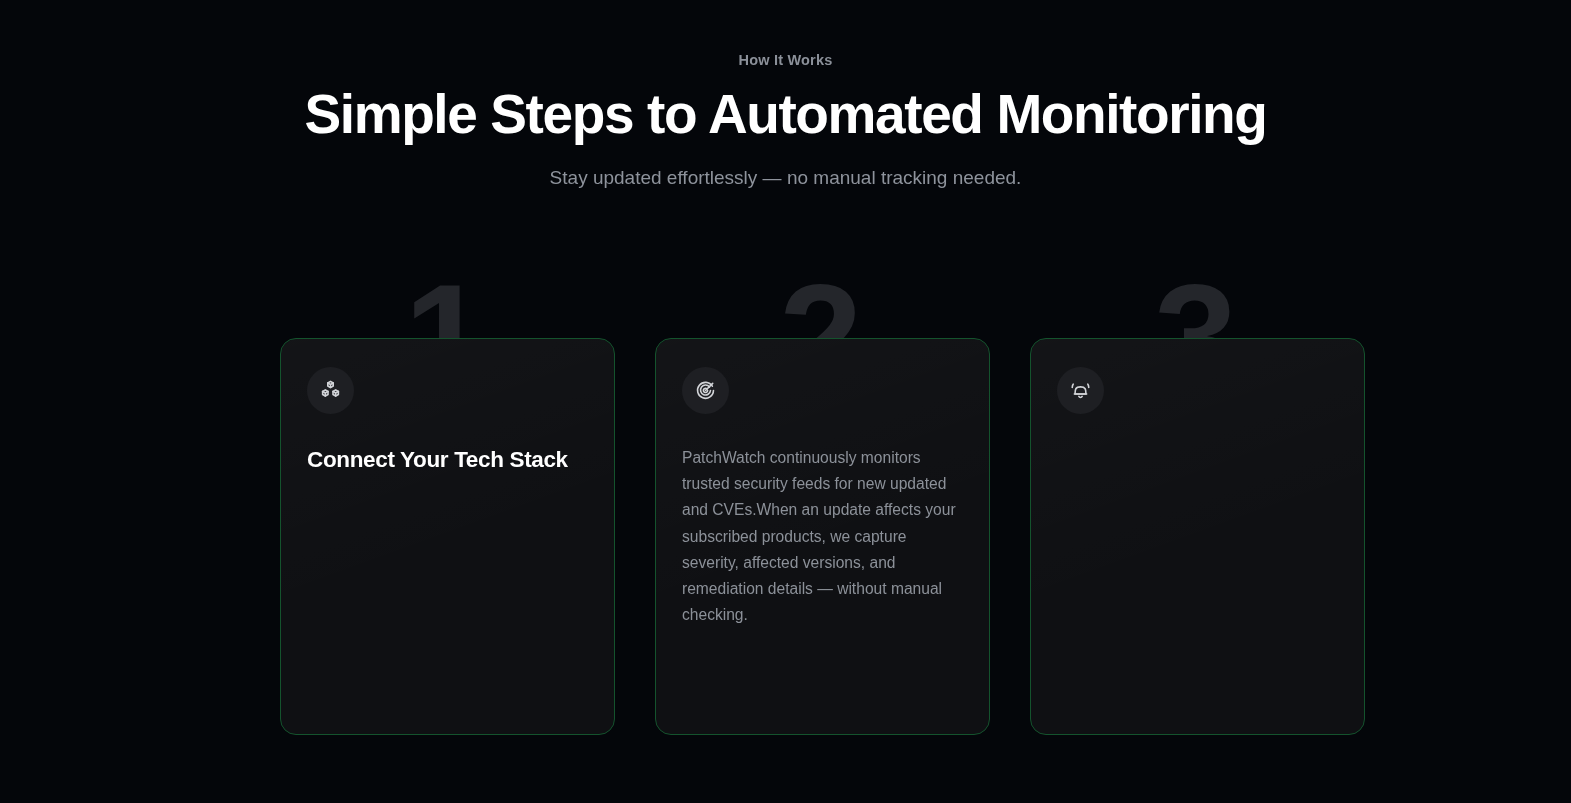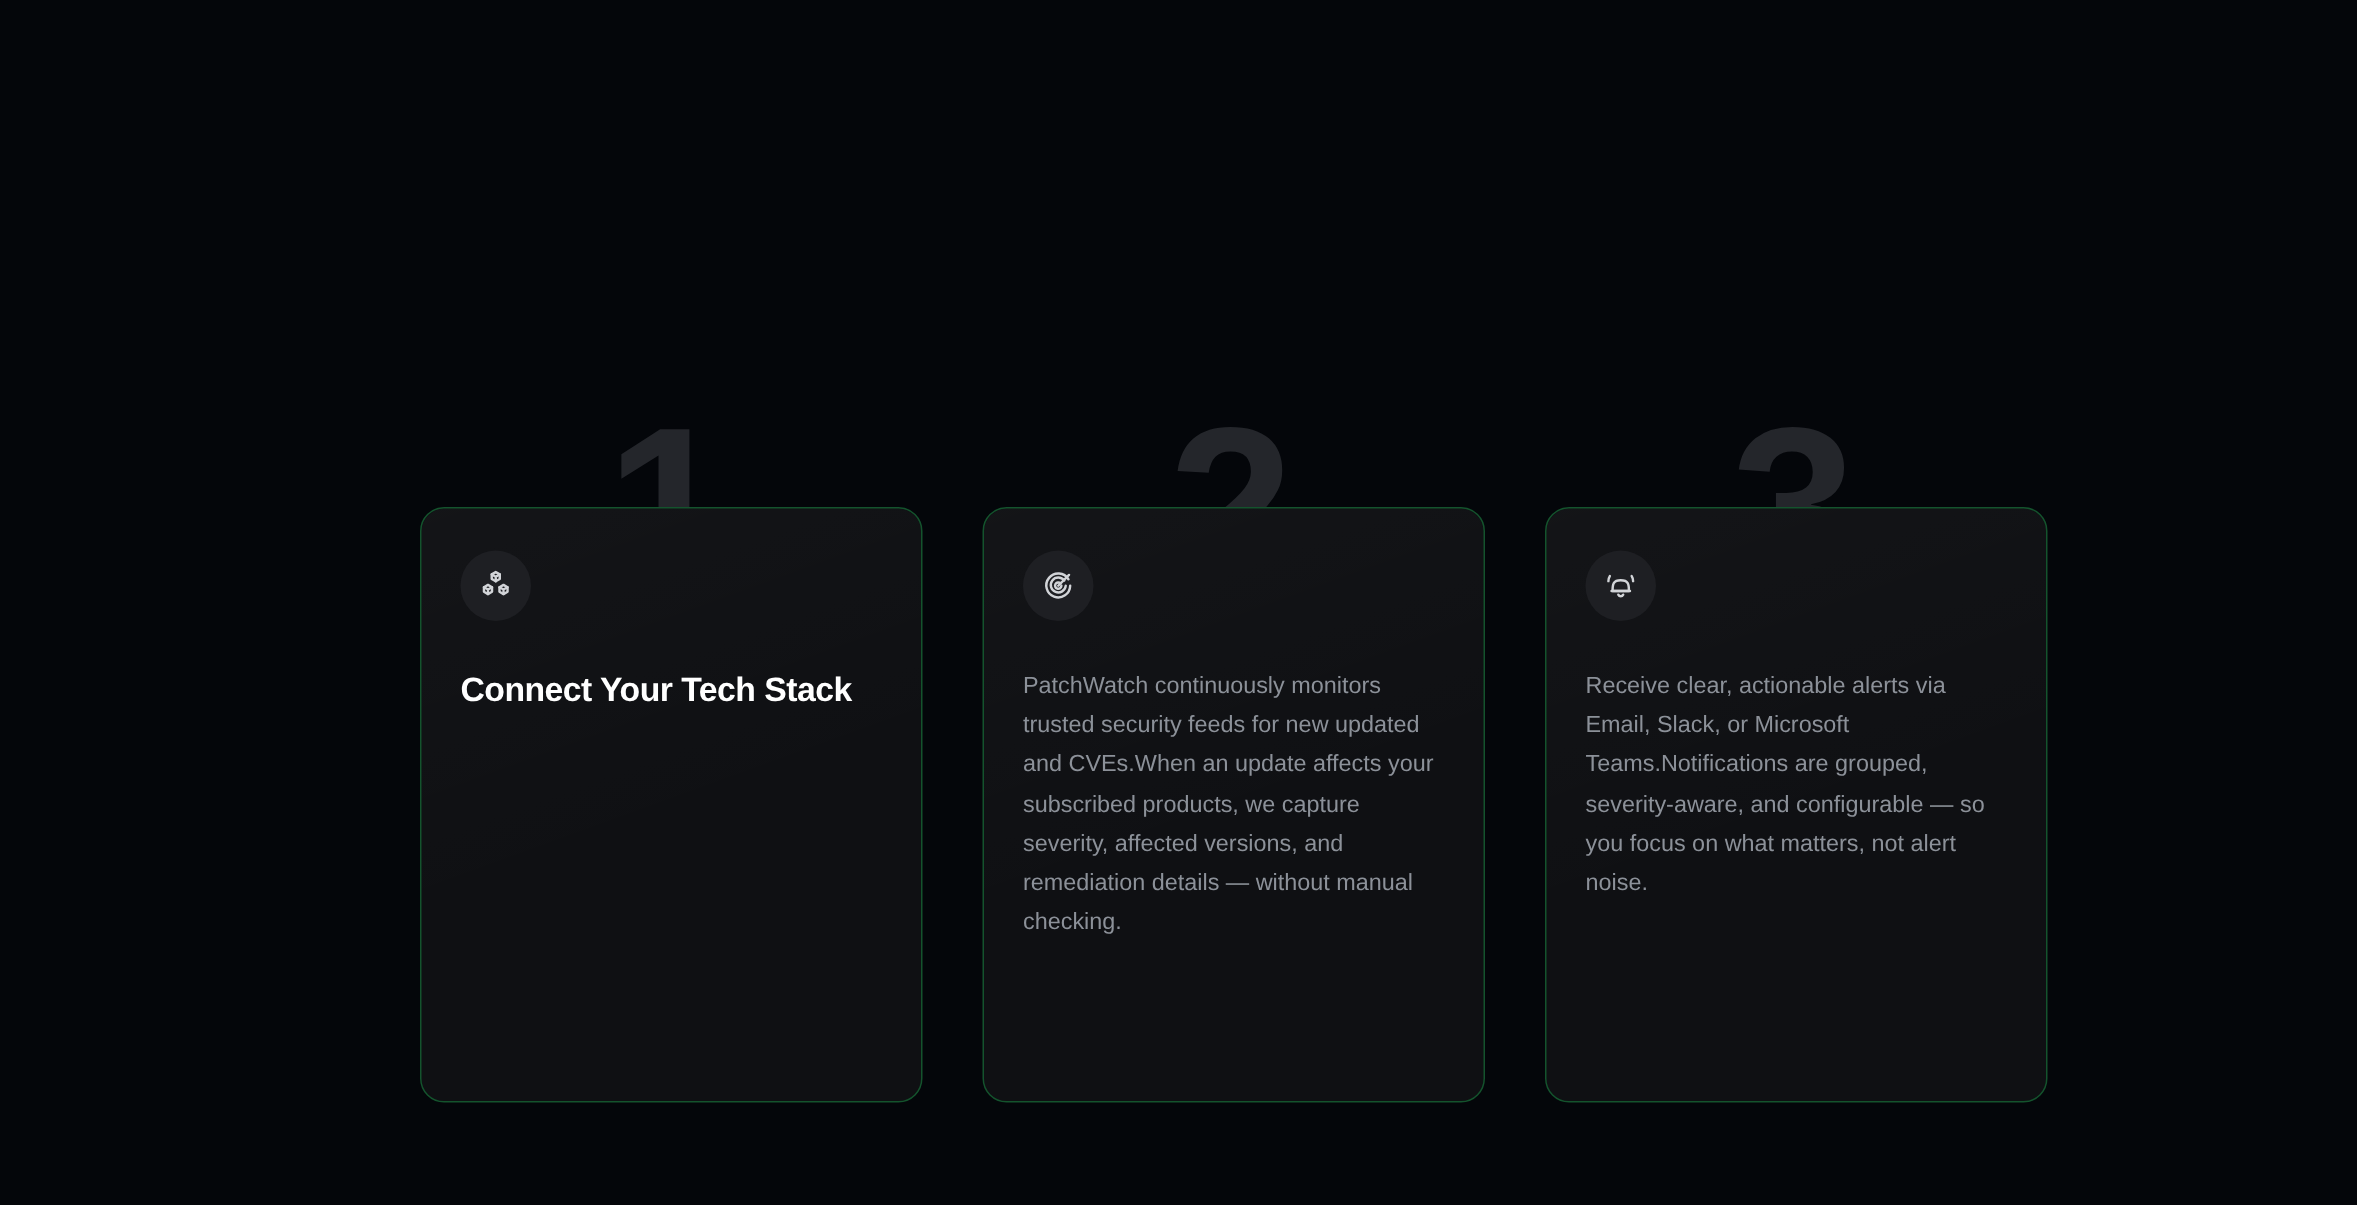--- a/index.html
+++ b/index.html
@@ -145,20 +145,25 @@
 <body>
 
 <div class="page">
 
   <div class="ghost-layer">
     <span class="ghost-num n1">1</span>
     <span class="ghost-num n2">2</span>
     <span class="ghost-num n3">3</span>
   </div>
 
+  <div class="header">
+    <p class="eyebrow">How It Works</p>
+    <h1 class="headline">Simple Steps to Automated Monitoring</h1>
+    <p class="subhead">Stay updated effortlessly — no manual tracking needed.</p>
+  </div>
 
   <div class="cards">
 
     <div class="card">
       <div class="icon-badge">
         <svg viewBox="0 0 24 24" aria-hidden="true">
           <path d="M12 2.5 14.8 4.1v3.2L12 8.9 9.2 7.3V4.1z"></path>
           <path d="M6.6 11.4 9.4 13v3.2l-2.8 1.6-2.8-1.6V13z"></path>
           <path d="M17.4 11.4 20.2 13v3.2l-2.8 1.6-2.8-1.6V13z"></path>
           <path d="M9.2 4.1 12 5.7l2.8-1.6M12 5.7v3.2"></path>
@@ -184,17 +189,16 @@
     <div class="card">
       <div class="icon-badge">
         <svg viewBox="0 0 24 24" aria-hidden="true">
           <path d="M6.3 15.6c0-4.6.4-7.4 5.7-7.4s5.7 2.8 5.7 7.4z"></path>
           <path d="M5.6 15.6h12.8"></path>
           <path d="M10.3 18.2a1.9 1.9 0 0 0 3.4 0"></path>
           <path d="M4.4 5.3a6.4 6.4 0 0 0-1 3.5"></path>
           <path d="M19.6 5.3a6.4 6.4 0 0 1 1 3.5"></path>
         </svg>
       </div>
-      <p class="card-body">Receive clear, actionable alerts via Email, Slack, or Microsoft Teams.Notifications are grouped, severity-aware, and configurable — so you focus on what matters, not alert noise.</p>
     </div>
 
   </div>
 </div>
 
 </body></html>

